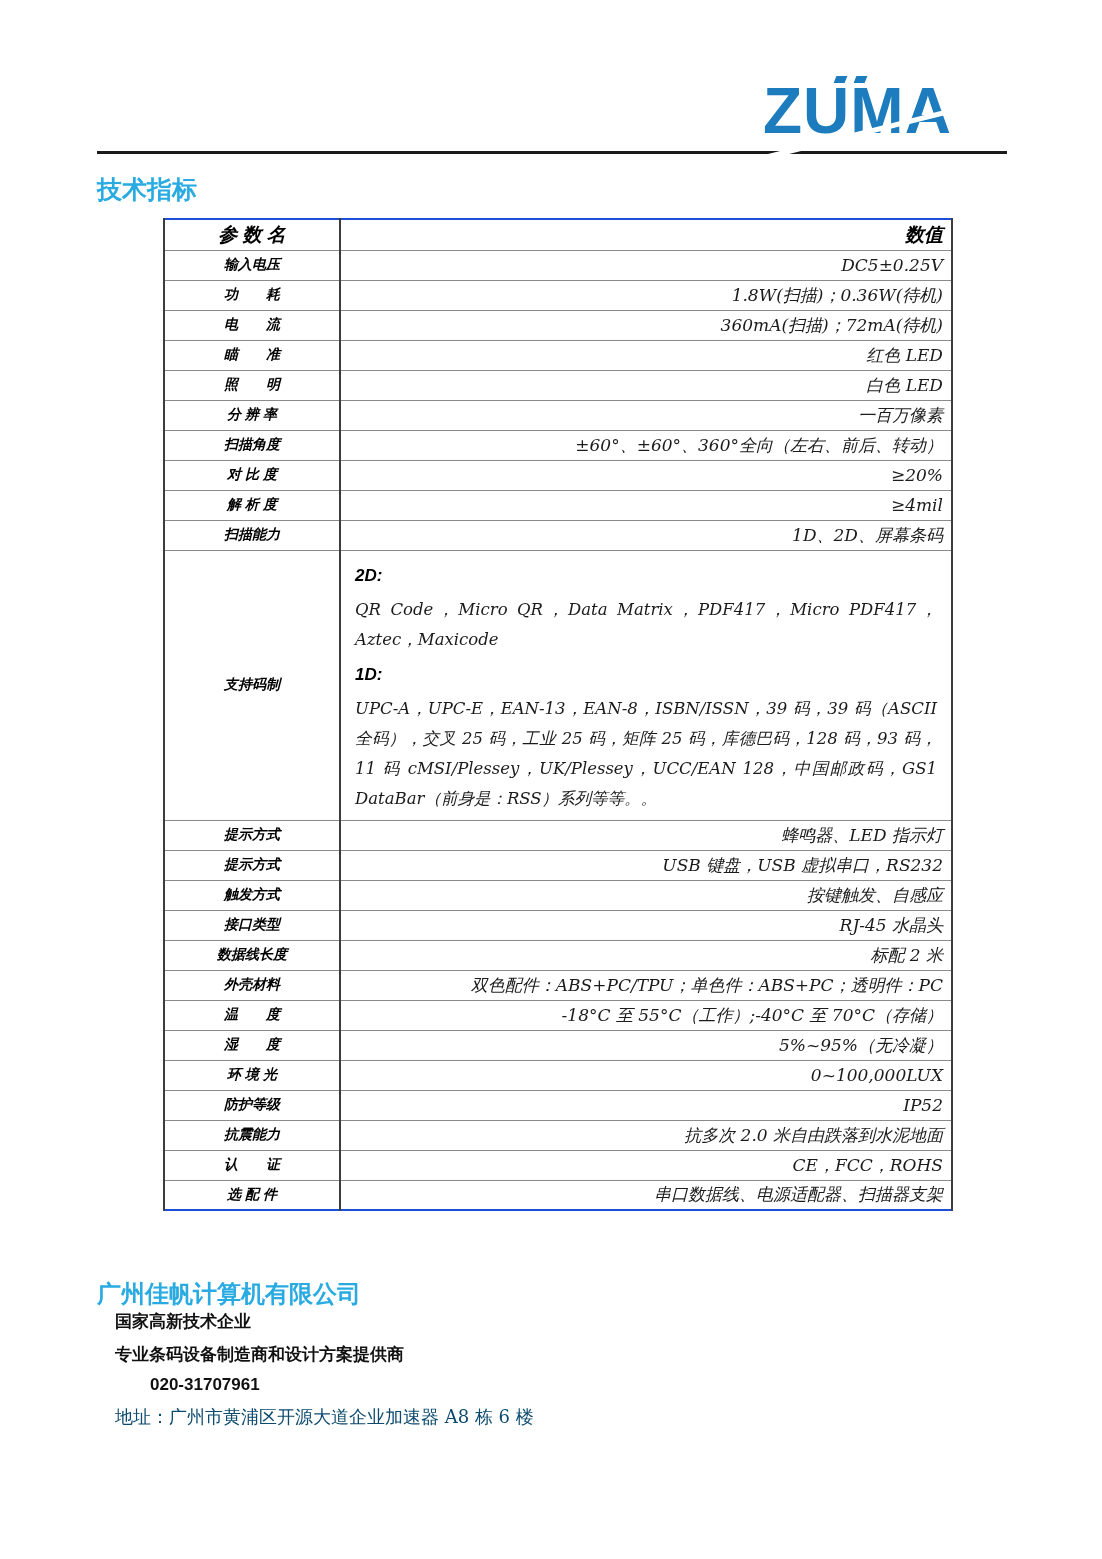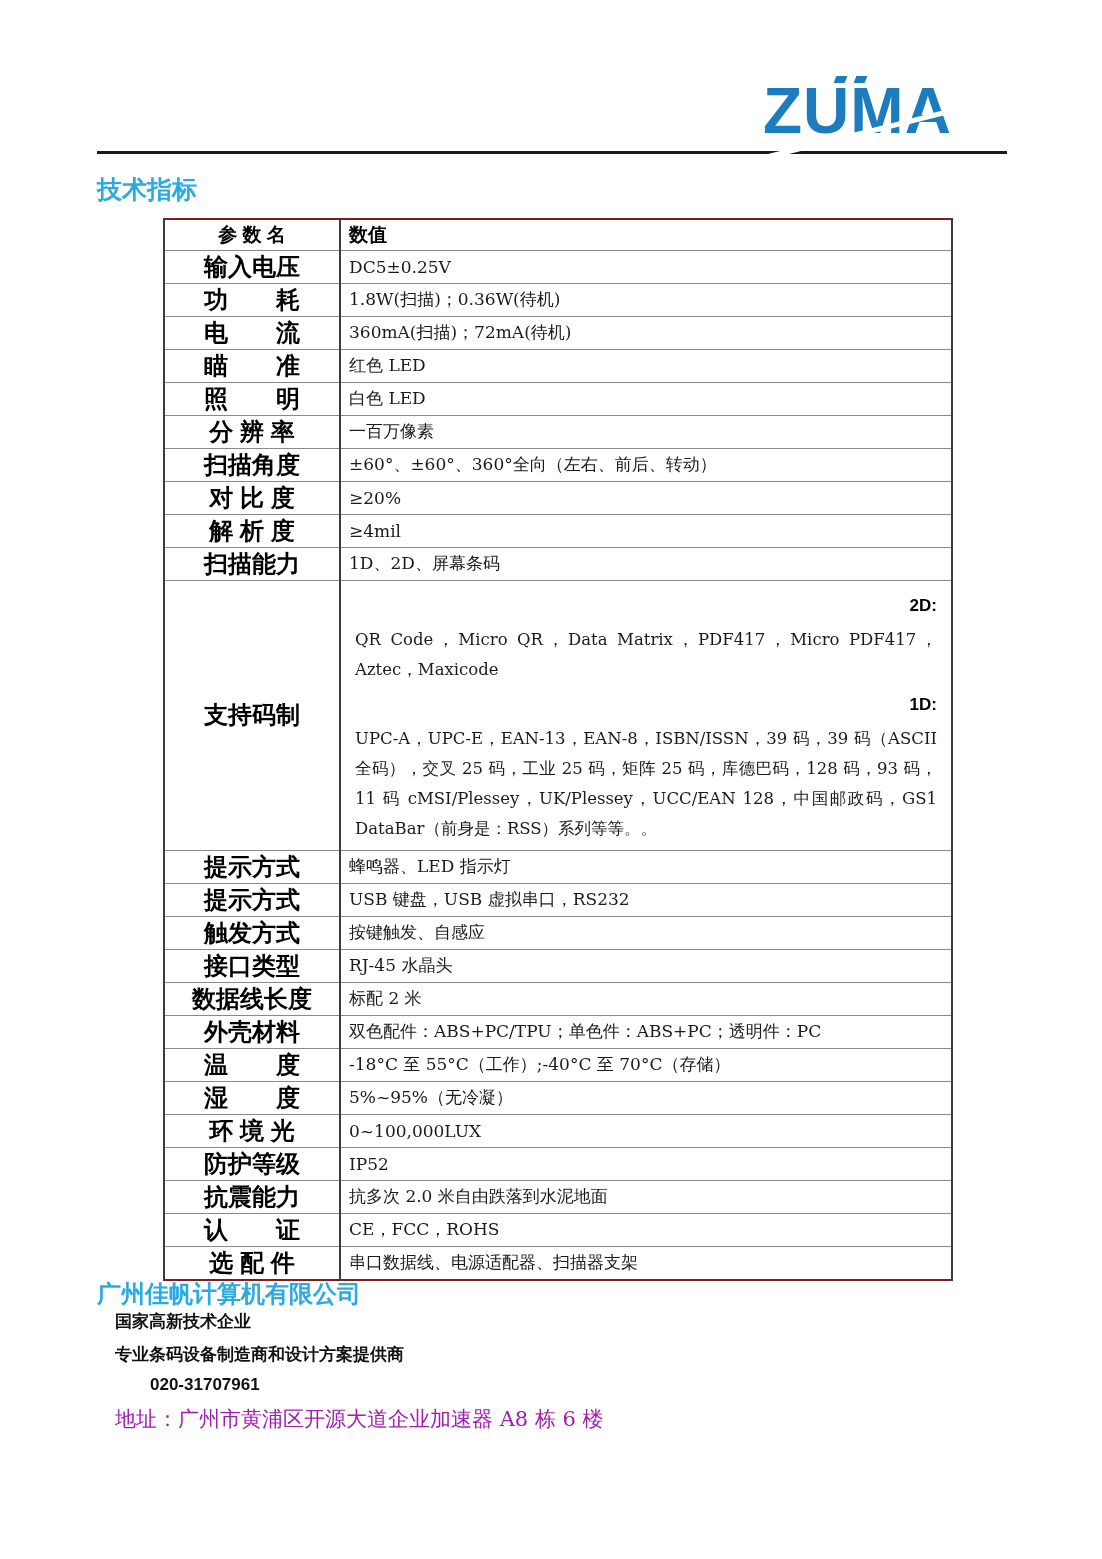--- a/index.html
+++ b/index.html
@@ -52,45 +52,46 @@
     color:#29abe2;
     text-align:center;
   }
 
   
   table.spec {
     position:absolute; top:218px; left:163px;
     width:790px;
     border-collapse:collapse;
     table-layout:fixed;
-    border:2px solid #7f1d1d;
+    border:2px solid #1d4ed8;
+    font-style:italic;
   }
   table.spec td {
     border-top:1px solid #8a8a8a;
     border-bottom:1px solid #8a8a8a;
     border-left:2px solid #3c3c3c;
     border-right:2px solid #3c3c3c;
     background:#ffffff;
   }
   col.c-param { width:176px; }
   td.param {
     font-family:"Liberation Sans", sans-serif;
     font-weight:bold;
-    font-size:24px;
+    font-size:14px;
     color:#000;
     text-align:center;
     vertical-align:middle;
     height:30px;
     white-space:pre;
   }
   td.value {
     font-family:"DejaVu Serif", serif;
     font-size:17px;
     color:#1b1b1b;
-    text-align:left;
+    text-align:right;
     vertical-align:middle;
     padding:0 8px;
   }
   tr.head td.param, tr.head td.value {
     font-family:"Liberation Sans", sans-serif;
     font-weight:bold;
     font-size:19px;
     color:#000;
     height:31px;
   }
@@ -99,21 +100,20 @@
     vertical-align:top;
     padding:5px 14px 6px 14px;
   }
   .code-label {
     font-family:"Liberation Sans", sans-serif;
     font-weight:bold;
     font-size:17px;
     color:#000;
     line-height:27px;
     margin:6px 0 6px 0;
-    text-align:right;
   }
   .code-text {
     font-family:"DejaVu Serif", serif;
     font-size:16.5px;
     color:#1b1b1b;
     line-height:30px;
     text-align:justify;
   }
 
   
@@ -126,22 +126,22 @@
   .footer-line {
     position:absolute; left:115px;
     font-size:17px; font-weight:bold; color:#111;
     font-family:"Liberation Sans", sans-serif;
   }
   .footer-line.l1 { top:1310px; }
   .footer-line.l2 { top:1343px; }
   .footer-line.l3 { top:1375px;margin-left:35px; }
   .footer-address {
     position:absolute; left:115px; top:1405px;
-    font-size:21px; font-weight:normal;
-    color:#a21caf;
+    font-size:18px; font-weight:normal;
+    color:#0c4a6e;
     font-family:"DejaVu Serif", serif;
   }
 </style>
 </head>
 <body>
 
 <div class="page">
 
   <div class="logo">
     <span class="logo-text">ZUMA</span>

